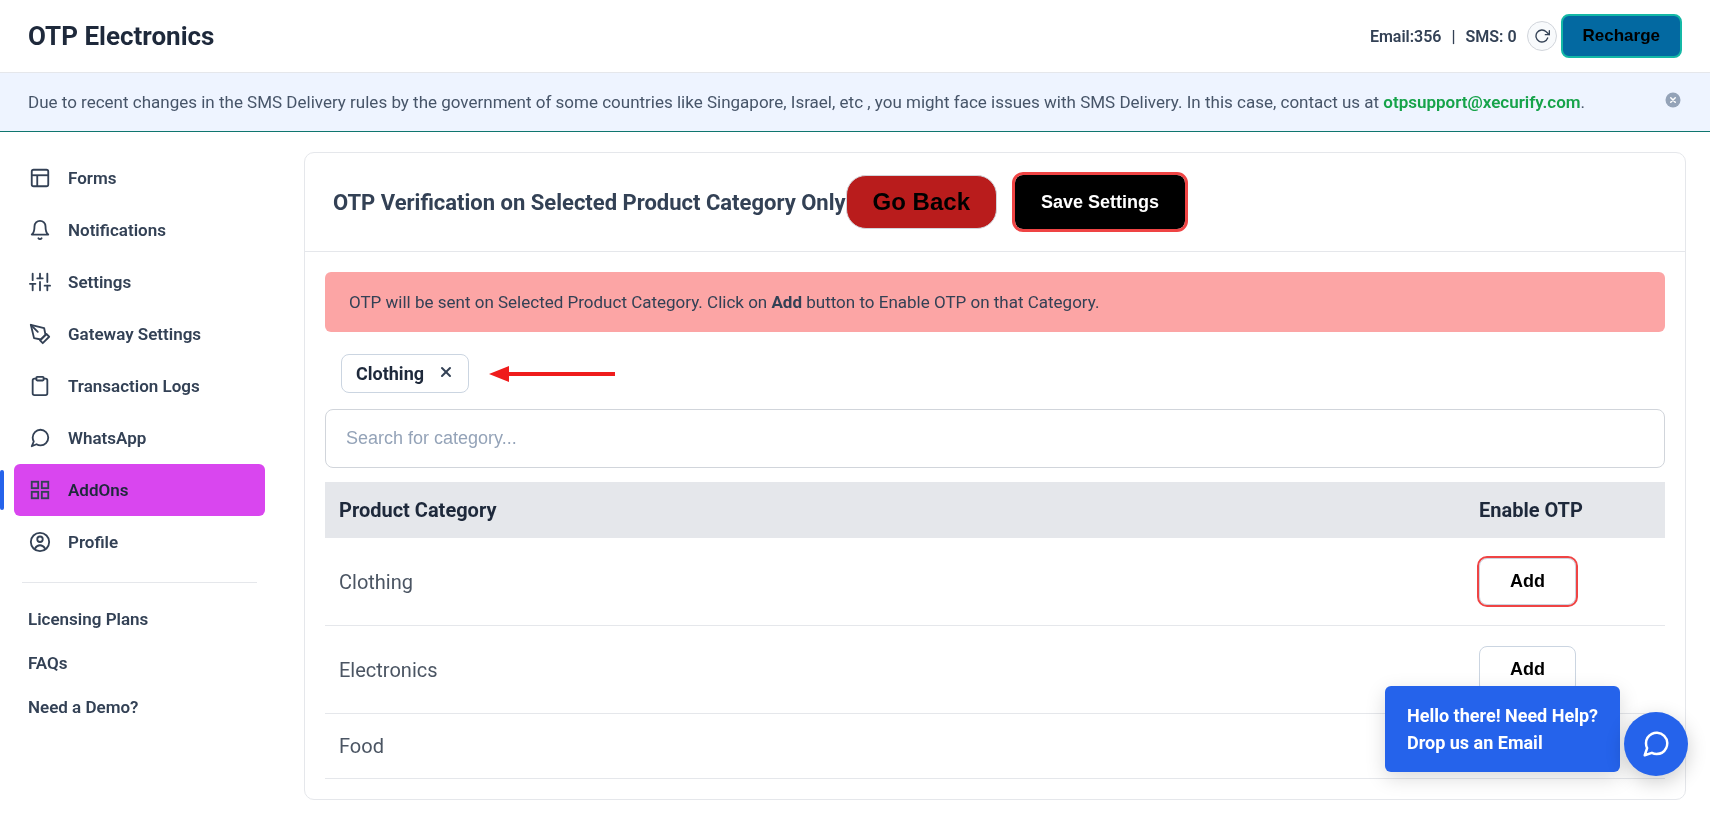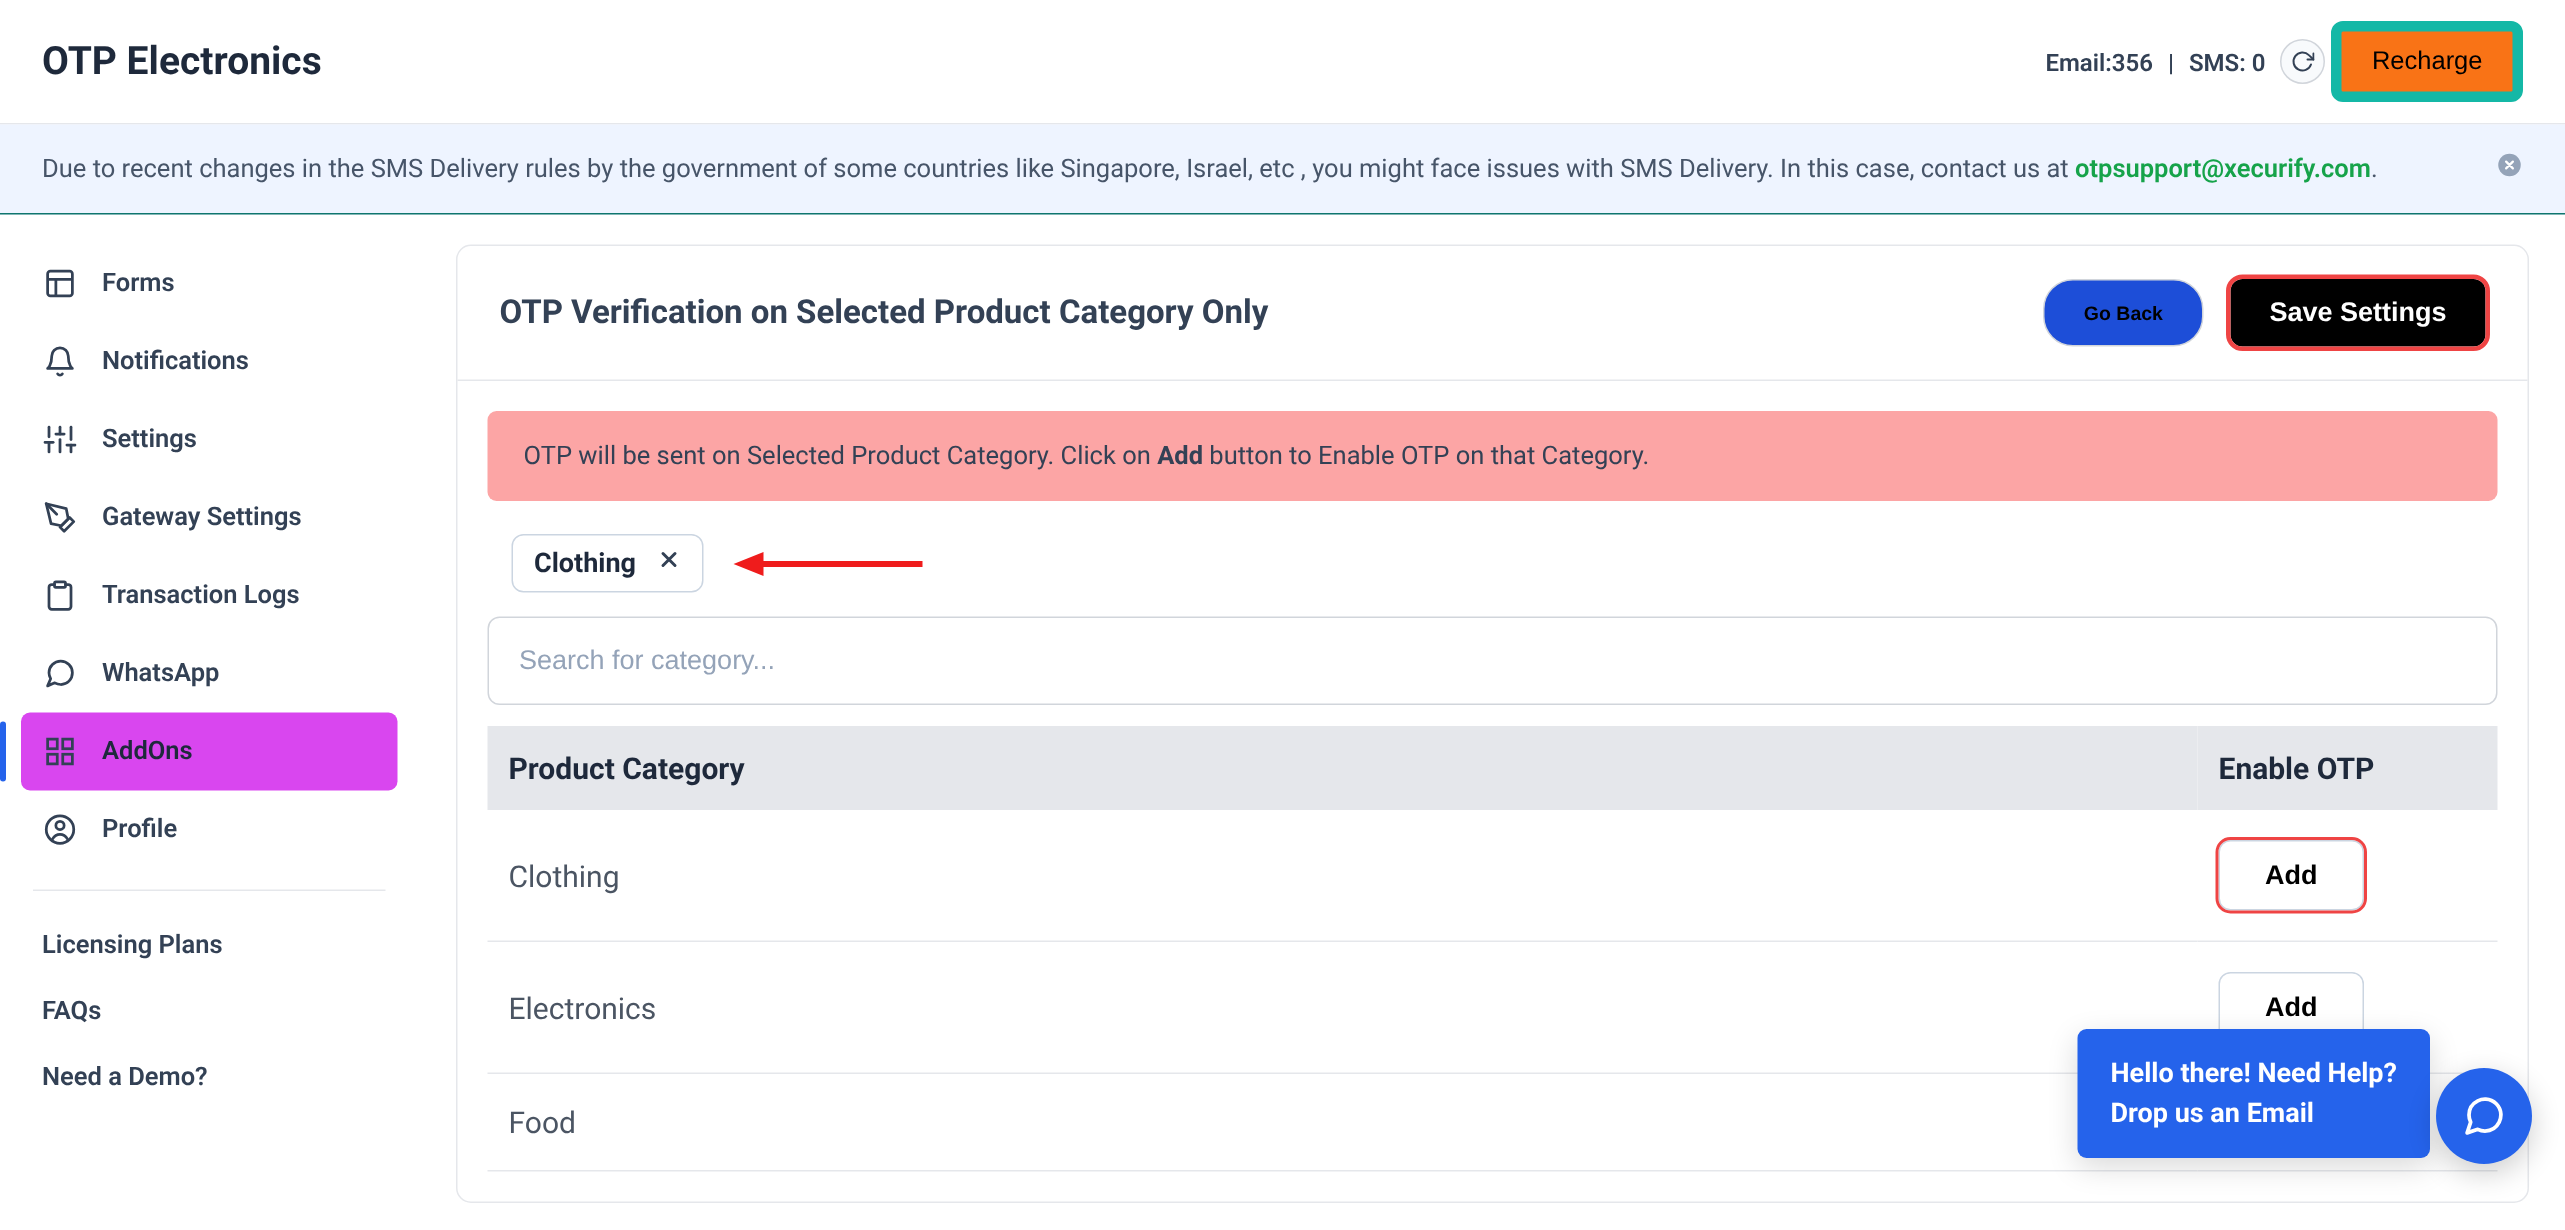--- a/index.html
+++ b/index.html
@@ -40,25 +40,25 @@
     width: 30px; height: 30px;
     border-radius: 50%;
     border: 1px solid #d1d5db;
     background: #f8fafc;
     display: inline-flex;
     align-items: center; justify-content: center;
     cursor: pointer;
   }
   .recharge-btn {
     padding: 10px 20px;
-    border: 7px solid #14b8a6;
-    background: #f97316;
+    border: 2px solid #14b8a6;
+    background: #0369a1;
     border-radius: 8px;
     font-size: 17px;
-    font-weight: 400;
+    font-weight: 700;
     cursor: pointer;
   }
   .banner {
     background: #eef4ff;
     padding: 18px 28px;
     display: flex;
     align-items: center;
     justify-content: space-between;
     font-size: 17px;
     color: #475569;
@@ -124,36 +124,36 @@
     overflow: auto;
   }
   .card {
     background: #fff;
     border: 1px solid #e5e7eb;
     border-radius: 10px;
   }
   .card-header {
     display: flex;
     align-items: center;
-    justify-content: space-between;
+    justify-content: flex-start;
     padding: 22px 28px;
     border-bottom: 1px solid #e5e7eb;
   }
   .card-title {
     font-size: 22px;
     font-weight: 700;
     color: #334155;
   }
   .card-actions { display: flex; gap: 18px; }
   .goback-btn {
     padding: 12px 26px;
     border: 1px solid #d1d5db;
-    background: #1d4ed8;
+    background: #b91c1c;
     border-radius: 20px;
-    font-size: 13px;
+    font-size: 24px;
     font-weight: 700;
     cursor: pointer;
   }
   .save-btn {
     padding: 12px 26px;
     background: #000;
     color: #fff;
     border-radius: 8px;
     font-size: 18px;
     font-weight: 700;

